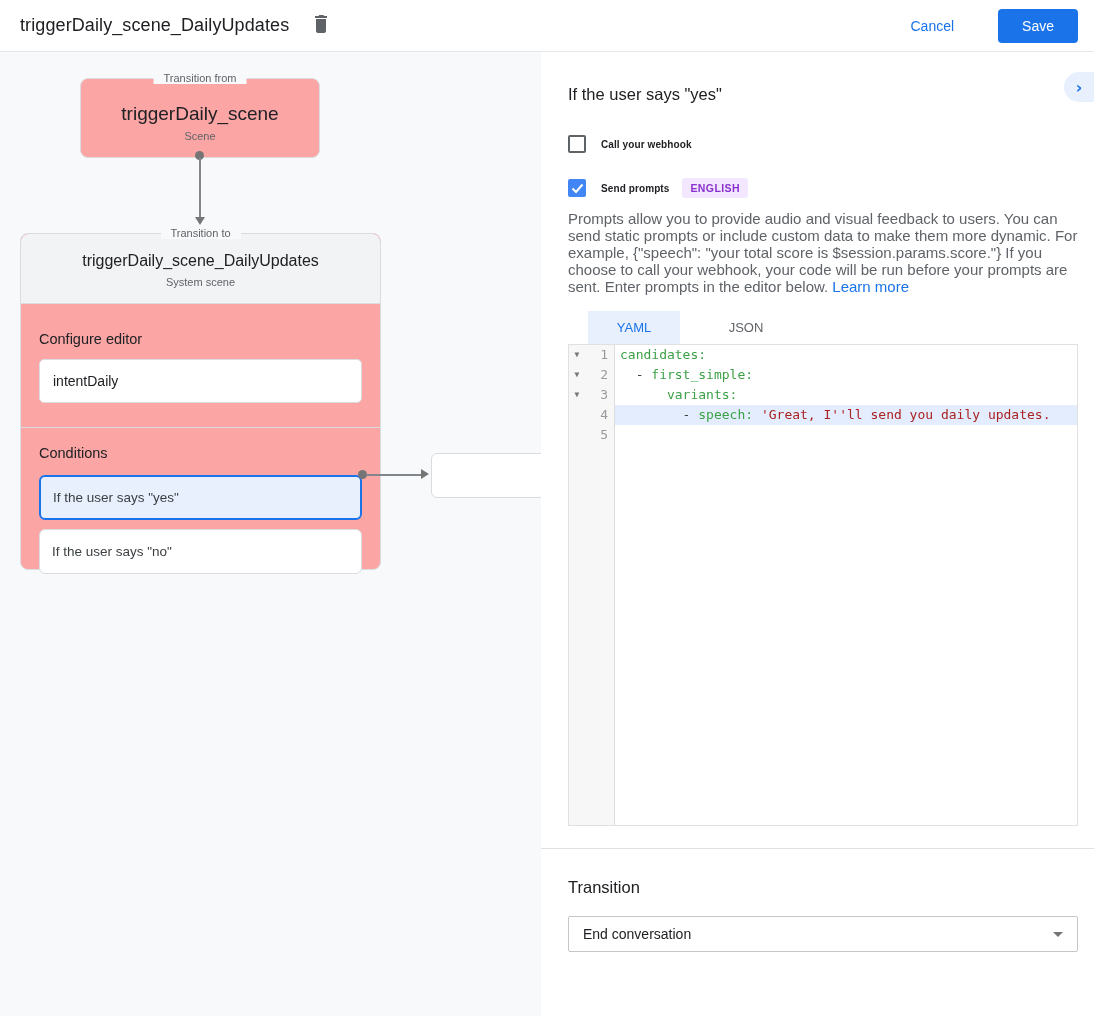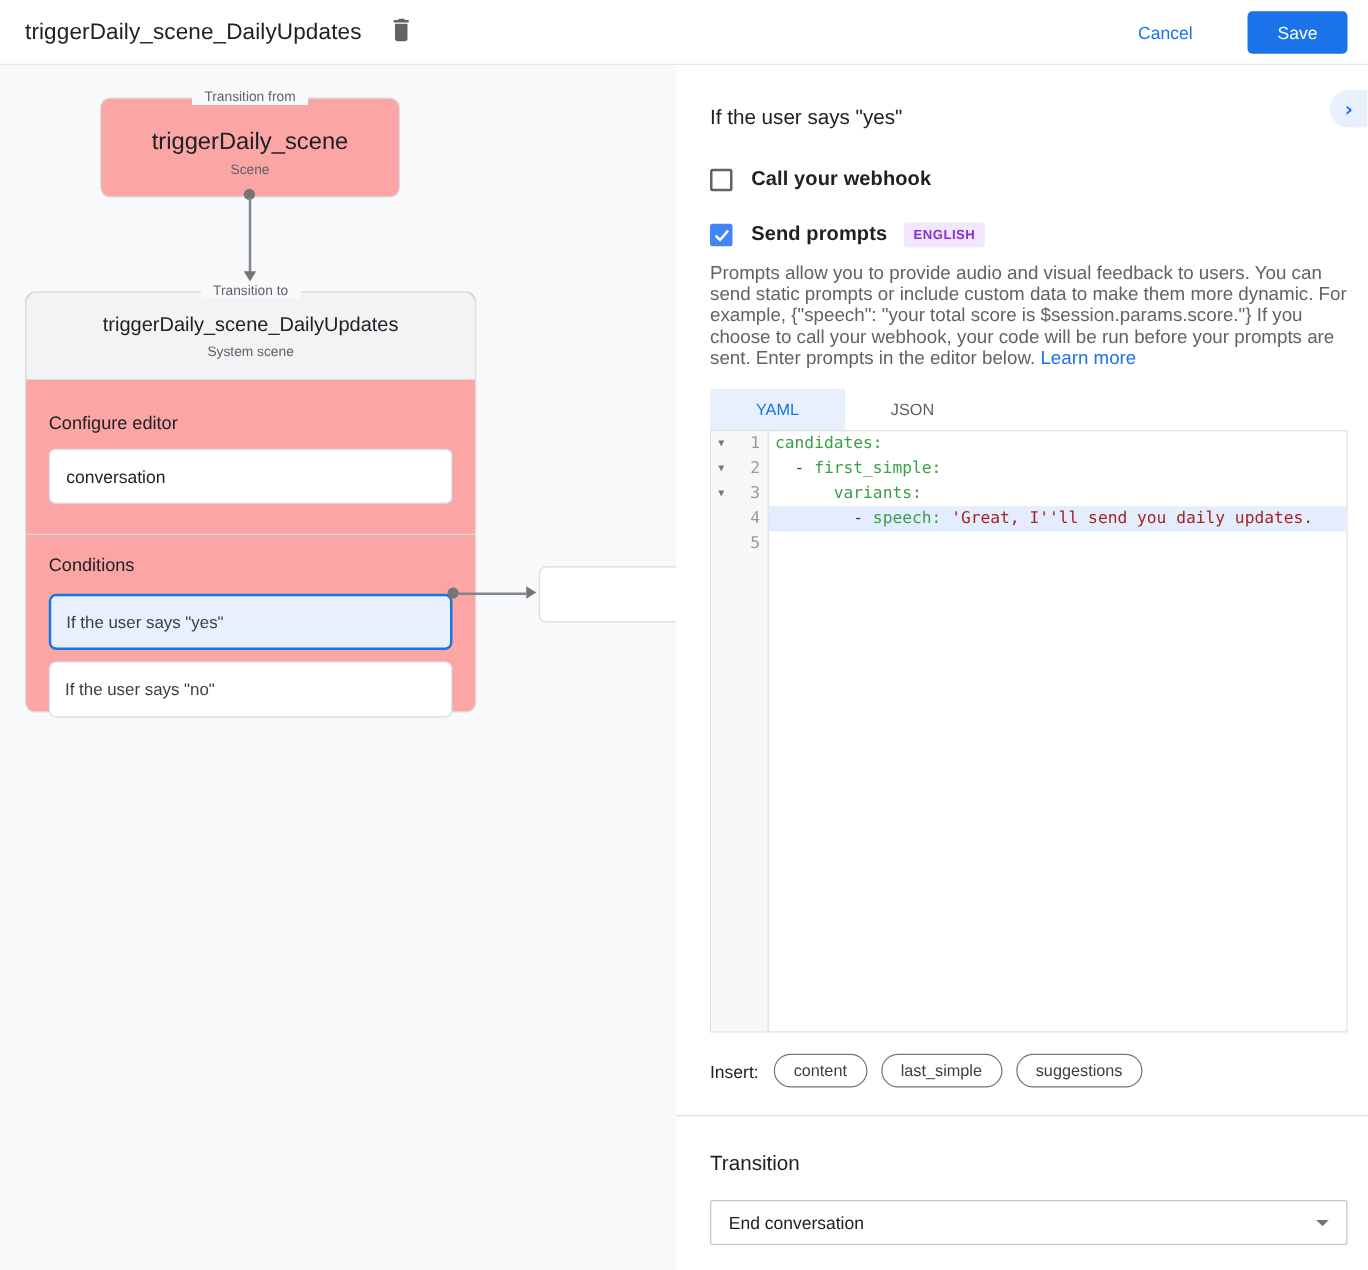--- a/index.html
+++ b/index.html
@@ -65,29 +65,29 @@
   .panel-heading { font-size: 16.5px; font-weight: 400; color: #202124; }
   .collapse-btn { position: absolute; right: -16px; top: -6px; width: 30px; height: 30px;
                   background: #e8f0fe; border: none; border-radius: 15px 0 0 15px; cursor: pointer;
                   color: #1a73e8; font-size: 16px; font-weight: 700; display: flex; align-items: center; justify-content: center;
                   font-family: "DejaVu Sans", sans-serif; }
   .check-row { display: flex; align-items: center; margin-top: 25px; gap: 15px; }
   .checkbox { width: 18px; height: 18px; border-radius: 2px; flex: none; cursor: pointer; }
   .checkbox.unchecked { border: 2px solid #5f6368; background: #fff; }
   .checkbox.checked { background: #4285f4; display: flex; align-items: center; justify-content: center; }
   .checkbox.checked svg { display: block; }
-  .check-label { font-size: 16px; font-weight: 700; color: #202124; letter-spacing: .1px; }
+  .check-label { font-size: 10px; font-weight: 700; color: #202124; letter-spacing: .1px; }
   .lang-badge { background: #f2e7fe; color: #8a30d1; font-size: 10.5px; font-weight: 700;
                 padding: 4px 8px; border-radius: 3px; margin-left: 10px; letter-spacing: .4px; }
   .desc { margin-top: 12px; font-size: 15px; line-height: 17px; color: #5f6368; max-width: 524px; }
   .link { color: #1a73e8; text-decoration: none; cursor: pointer; }
 
   .tabs { display: flex; margin-top: 16px; }
-  .tab { width: 108px; height: 33px; display: flex; align-items: center; justify-content: center;
-         font-size: 13px; font-weight: 500; color: #5f6368; cursor: pointer; }
+  .tab { width: 92px; height: 33px; display: flex; align-items: center; justify-content: center;
+         font-size: 13px; font-weight: 500; color: #5f6368; cursor: pointer; margin-left: 20px; }
   .tab.active { background: #e8f0fe; color: #1a73e8; }
 
   
   .editor { border: 1px solid #e0e0e0; height: 482px; display: flex; flex-direction: column;
             font-family: "DejaVu Sans Mono", "Liberation Mono", monospace; font-size: 13px; background: #fff; }
   .cm-line { display: flex; height: 20px; line-height: 20px; flex: none; }
   .cm-line.filler { flex: 1; height: auto; }
   .cm-fold { width: 16px; background: #f7f7f7; color: #777; font-size: 8px; text-align: center;
              line-height: 20px; flex: none; cursor: pointer; }
   .cm-num { width: 30px; background: #f7f7f7; border-right: 1px solid #ddd; color: #999;
@@ -148,21 +148,21 @@
     <div class="arrow-down" style="left:195px; top:165px;"></div>
 
     <div class="scene-box to-card">
       <span class="legend">Transition to</span>
       <div class="to-header">
         <div class="box-title">triggerDaily_scene_DailyUpdates</div>
         <div class="box-sub">System scene</div>
       </div>
       <div class="to-body">
         <div class="section-label label-intent">Configure editor</div>
-        <div class="intent-input">conversation</div>
+        <div class="intent-input">intentDaily</div>
         <div class="card-divider"></div>
         <div class="section-label label-conditions">Conditions</div>
         <div class="conditions-list">
             <div class="condition selected">If the user says "yes"</div>
             <div class="condition">If the user says "no"</div>
           </div>
       </div>
     </div>
 
     <div class="connector-dot" style="left:358px; top:418px;"></div>
@@ -230,28 +230,20 @@
             <span class="cm-code"></span>
           </div>
           <div class="cm-line filler">
             <span class="cm-fold"></span>
             <span class="cm-num"></span>
             <span class="cm-code"></span>
           </div>
         </div>
     </div>
 
-    <div class="insert-row">
-      <span class="insert-label">Insert:</span>
-      <span id="insert-pills" style="display:flex; gap:11px;">
-          <button class="pill">content</button>
-          <button class="pill">last_simple</button>
-          <button class="pill">suggestions</button>
-        </span>
-    </div>
 
     <div class="panel-divider"></div>
 
     <div class="transition-heading">Transition</div>
 
     <div class="dropdown">
       <span>End conversation</span>
       <span class="caret-down"></span>
     </div>
 

